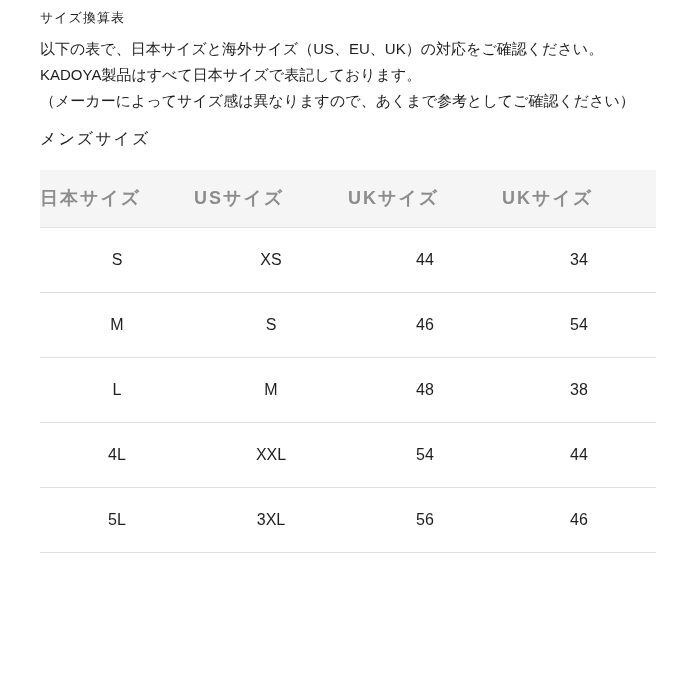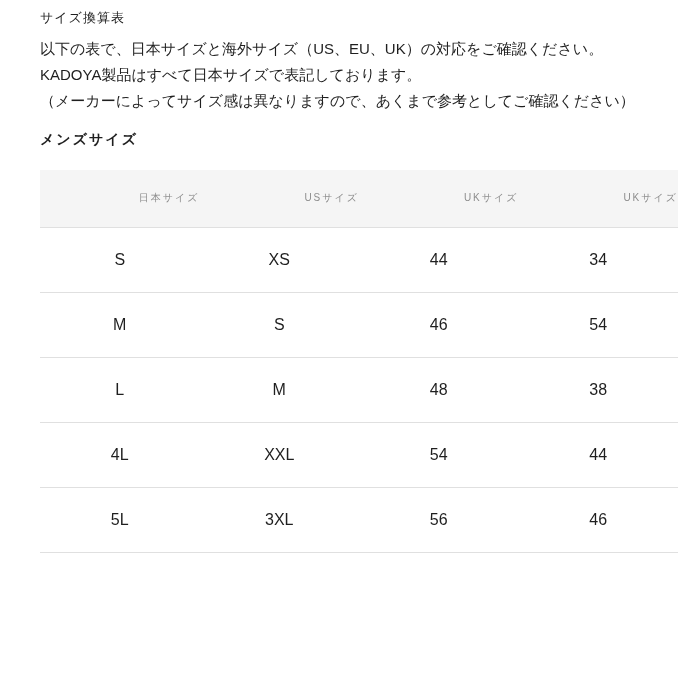--- a/index.html
+++ b/index.html
@@ -11,57 +11,57 @@
   }
   *{margin:0;padding:0;box-sizing:border-box;}
   html,body{
     width:700px;height:700px;
     background:var(--bg);
     font-family:"Liberation Sans","DejaVu Sans",sans-serif;
     color:var(--body-text);
     overflow:hidden;
   }
   .container{
-    padding:8px 22px 0 40px;
+    padding:8px 44px 0 40px;
   }
   .page-title{
     font-size:13px;
     line-height:20px;
     font-weight:400;
     letter-spacing:1px;
     color:var(--body-text);
   }
   .intro{
     margin-top:8px;
     font-size:15px;
     line-height:26px;
     color:var(--body-text);
   }
   .section-title{
     margin-top:16px;
-    font-size:14px;
+    font-size:16px;
     line-height:18px;
-    font-weight:700;
+    font-weight:400;
     letter-spacing:2px;
     color:var(--body-text);
   }
   table.size-table{
     margin-top:22px;
     width:100%;
     border-collapse:collapse;
     table-layout:fixed;
   }
   .size-table thead th{
     height:57px;
     background:var(--header-bg);
     color:var(--header-text);
-    font-size:10px;
-    font-weight:400;
+    font-size:18px;
+    font-weight:700;
     letter-spacing:2px;
-    text-align:right;
+    text-align:left;
     vertical-align:middle;
     border-bottom:1px solid var(--divider);
   }
   .size-table tbody td{
     height:65px;
     font-size:16px;
     color:var(--body-text);
     text-align:center;
     vertical-align:middle;
     border-bottom:1px solid var(--divider);

